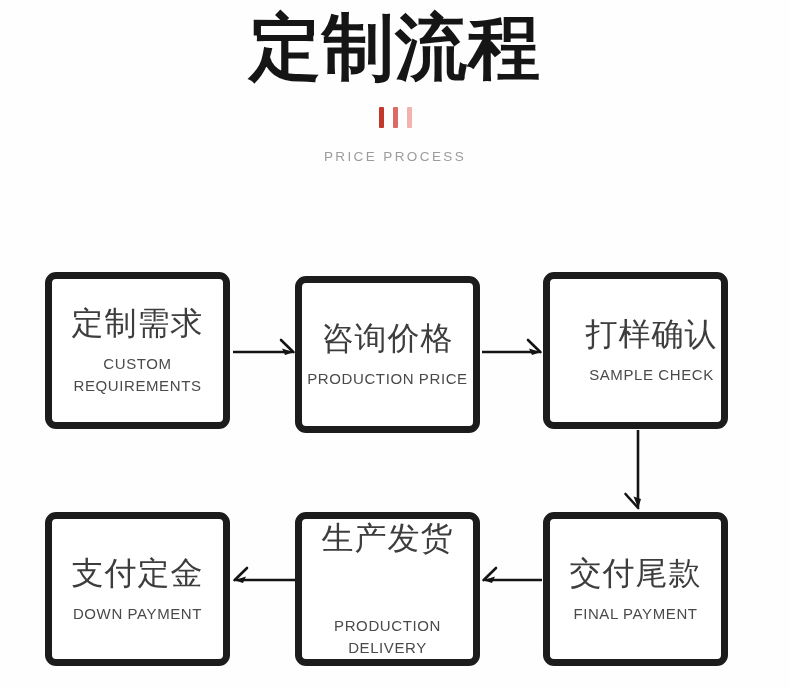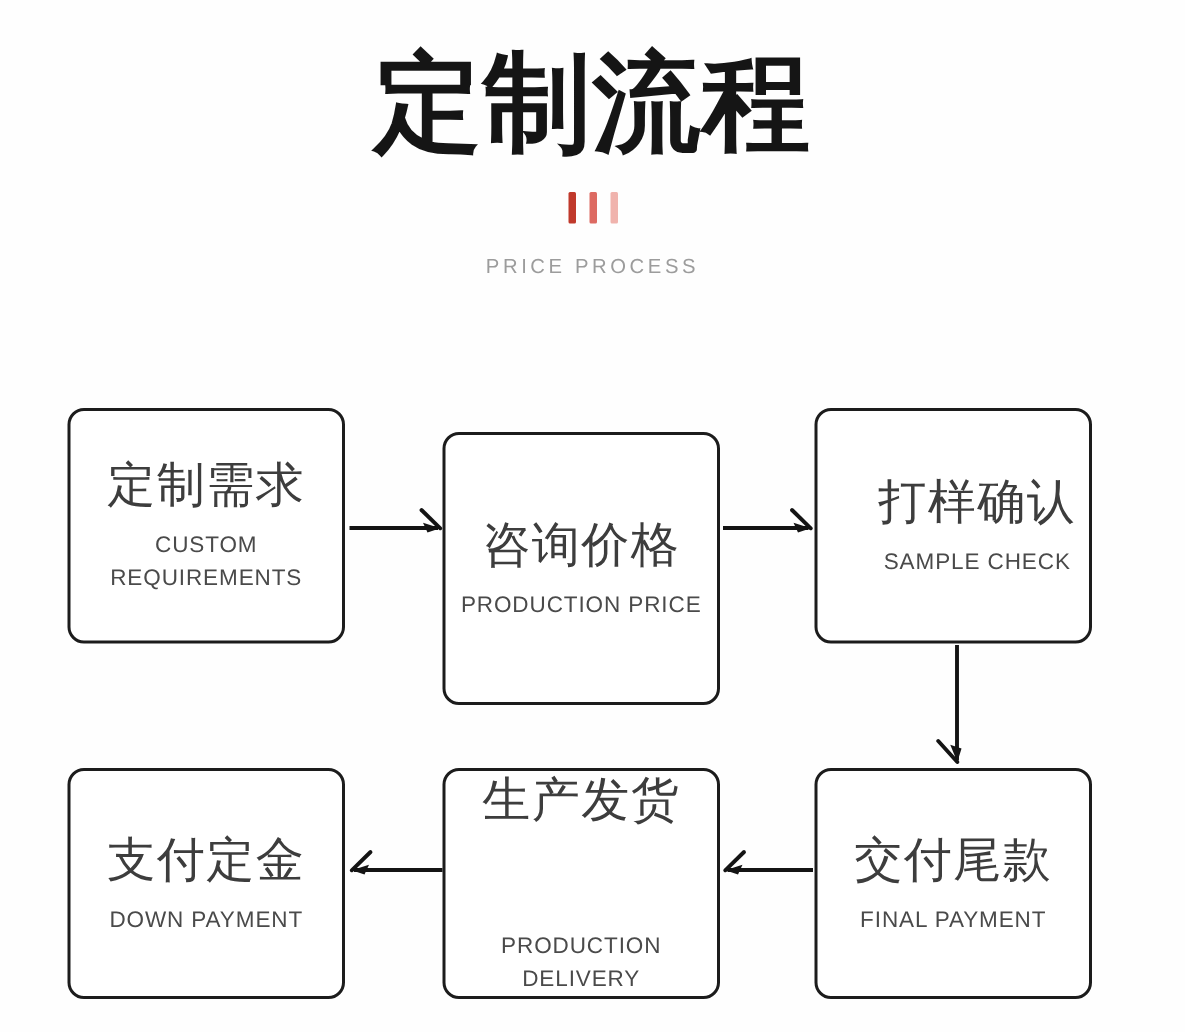--- a/index.html
+++ b/index.html
@@ -19,21 +19,21 @@
   
   #header {
     position: absolute;
     top: 0;
     left: 0;
     width: 790px;
     text-align: center;
   }
   #page-title {
     margin: 0;
-    padding-top: 27px;
+    padding-top: 6px;
     font-size: 72px;
     line-height: 82px;
     font-weight: 700;
     color: #151515;
     letter-spacing: 1px;
     font-family: "DejaVu Sans", "Liberation Sans", sans-serif;
   }
 
   #accent-bars {
     margin-top: 18px;
@@ -66,21 +66,21 @@
     left: 0;
     width: 790px;
     height: 688px;
     pointer-events: none;
   }
   #flow > * { pointer-events: auto; }
 
   .flow-box {
     position: absolute;
     box-sizing: border-box;
-    border: 2px solid #6d28d9;
+    border: 7px solid #6d28d9;
     border-radius: 11px;
     background: #ffffff;
     display: flex;
     flex-direction: column;
     align-items: center;
     justify-content: center;
   }
   .box-cn {
     font-size: 32px;
     line-height: 38px;
@@ -97,21 +97,21 @@
     font-weight: 400;
     color: #4a4a4a;
     letter-spacing: 0.6px;
     text-align: center;
     max-width: 170px;
     font-family: "Liberation Sans", sans-serif;
   }
 
   
   #box-0 { left: 45px;  top: 272px; width: 185px; height: 157px; }
-  #box-1 { left: 295px; top: 288px; width: 185px; height: 182px; }
+  #box-1 { left: 295px; top: 276px; width: 185px; height: 157px; }
   #box-2 { left: 543px; top: 272px; width: 185px; height: 157px; padding-left: 32px; }
   #box-3 { left: 45px;  top: 512px; width: 185px; height: 154px; }
   #box-4 { left: 295px; top: 512px; width: 185px; height: 154px; justify-content: space-between; }
   #box-5 { left: 543px; top: 512px; width: 185px; height: 154px; }
 
   
   .connector {
     position: absolute;
   }
   #conn-0 { left: 232px; top: 330px; width: 64px; height: 40px; }

